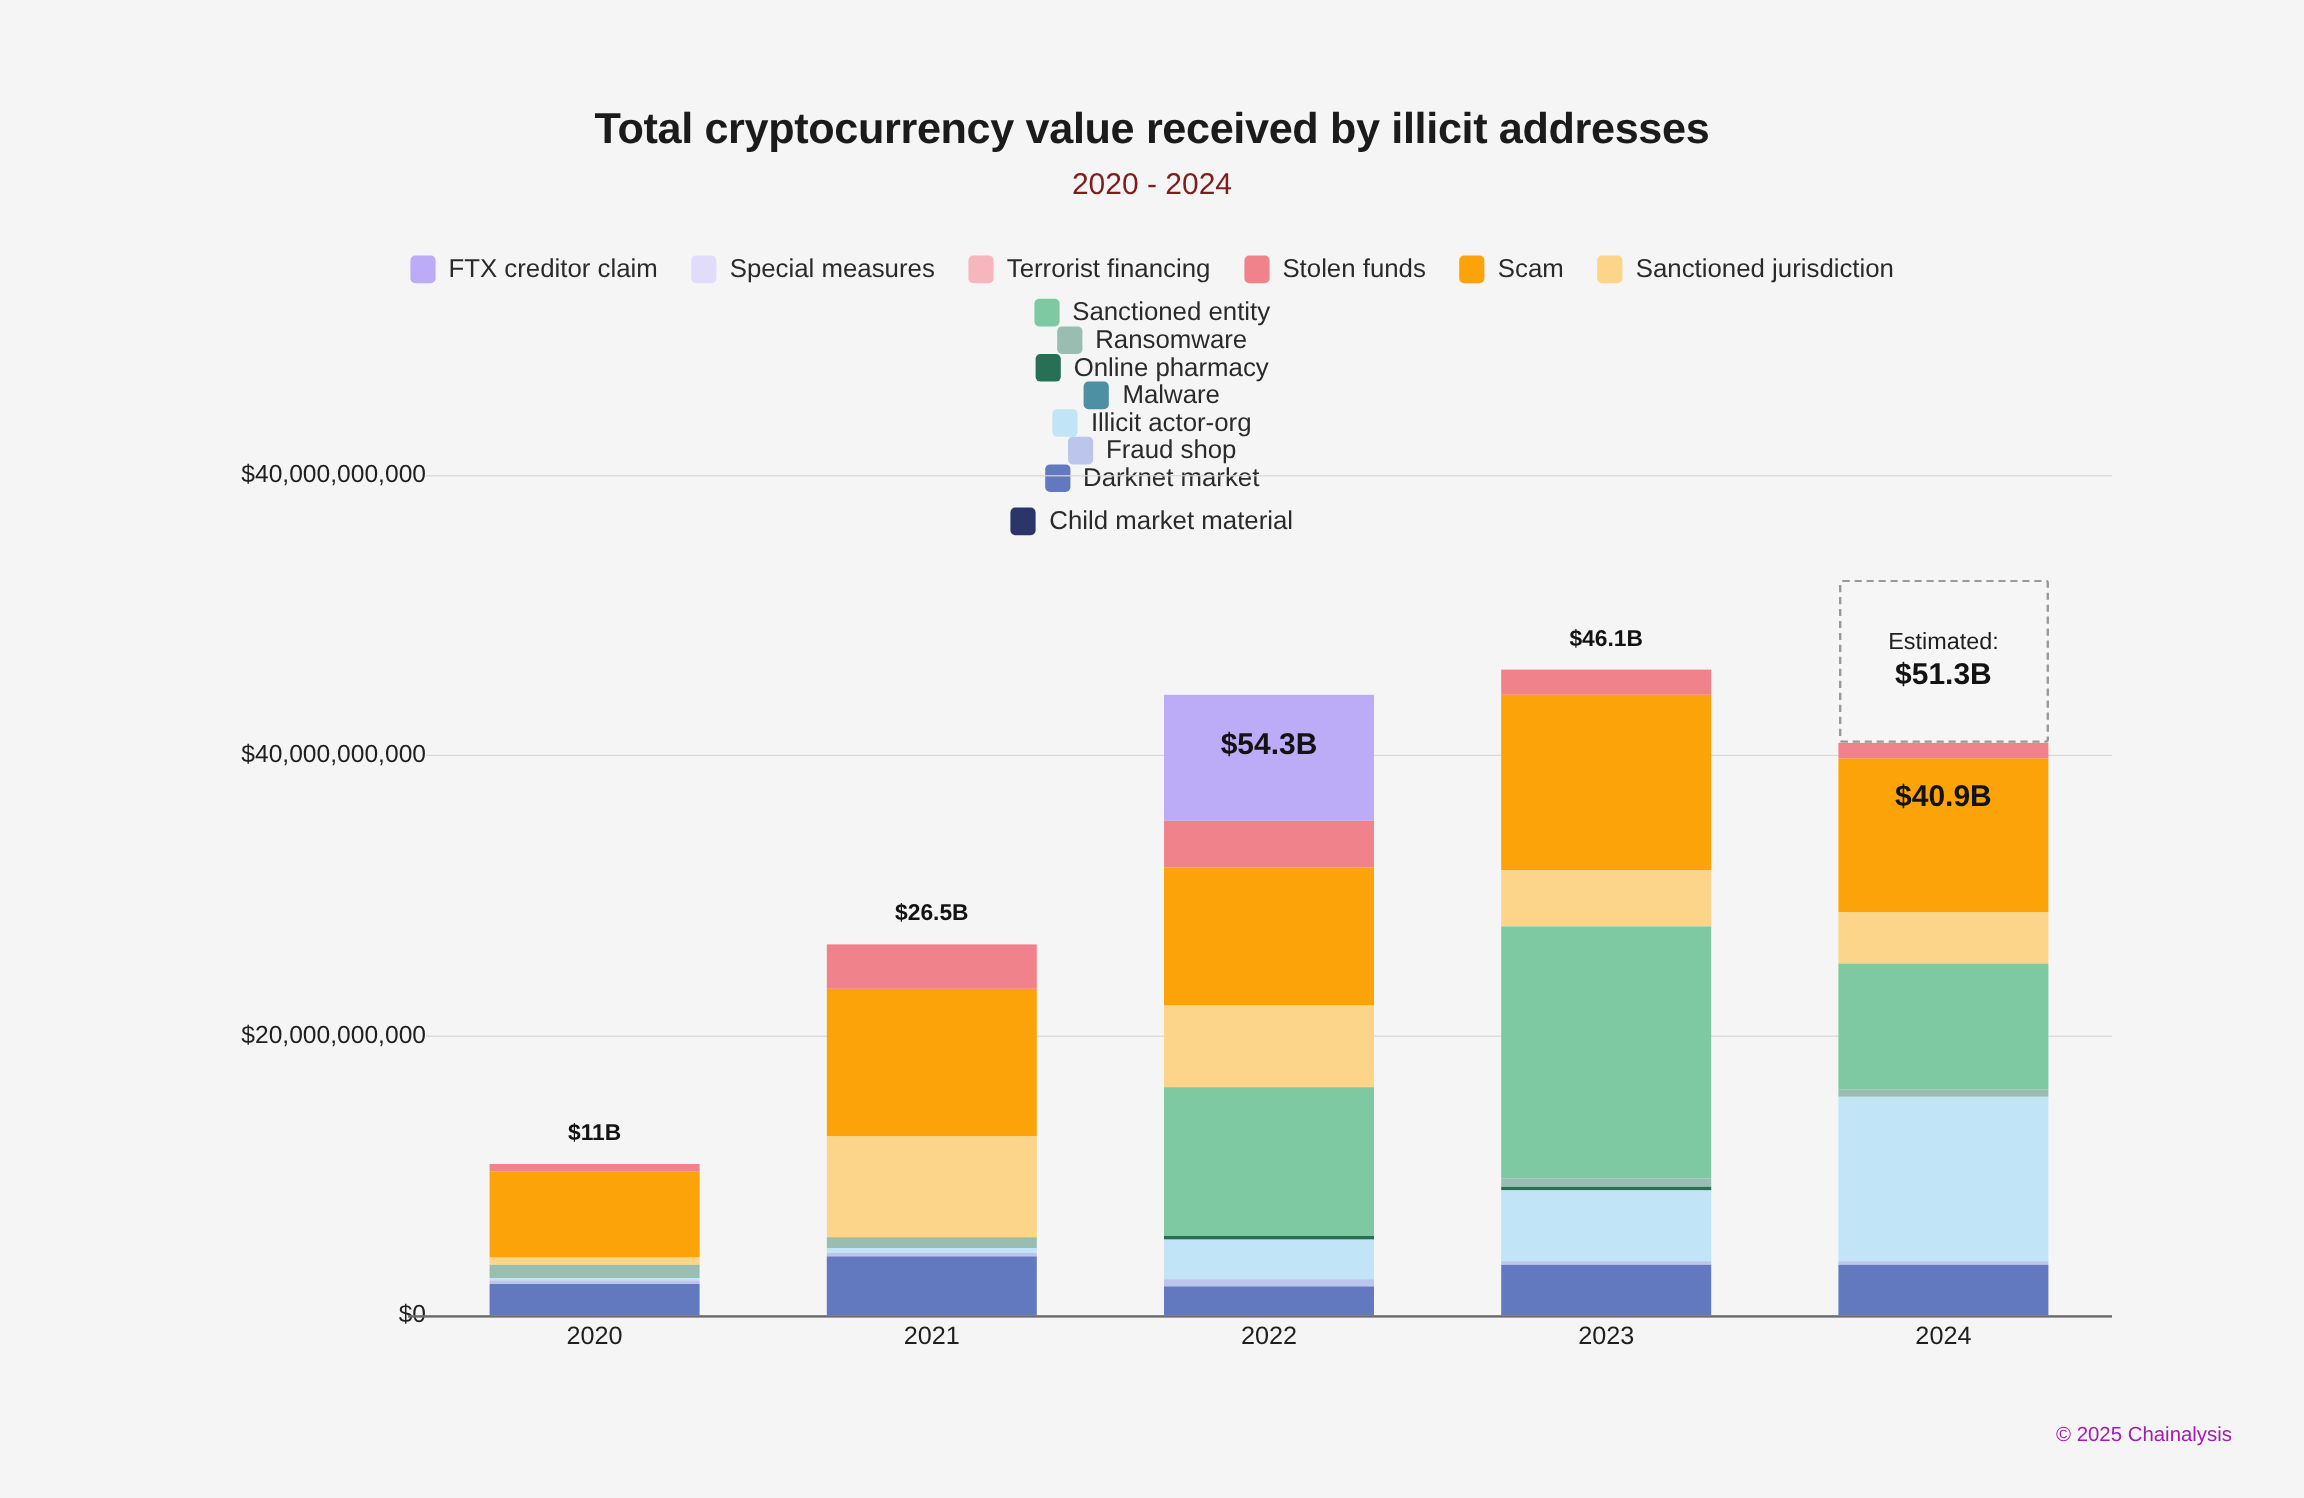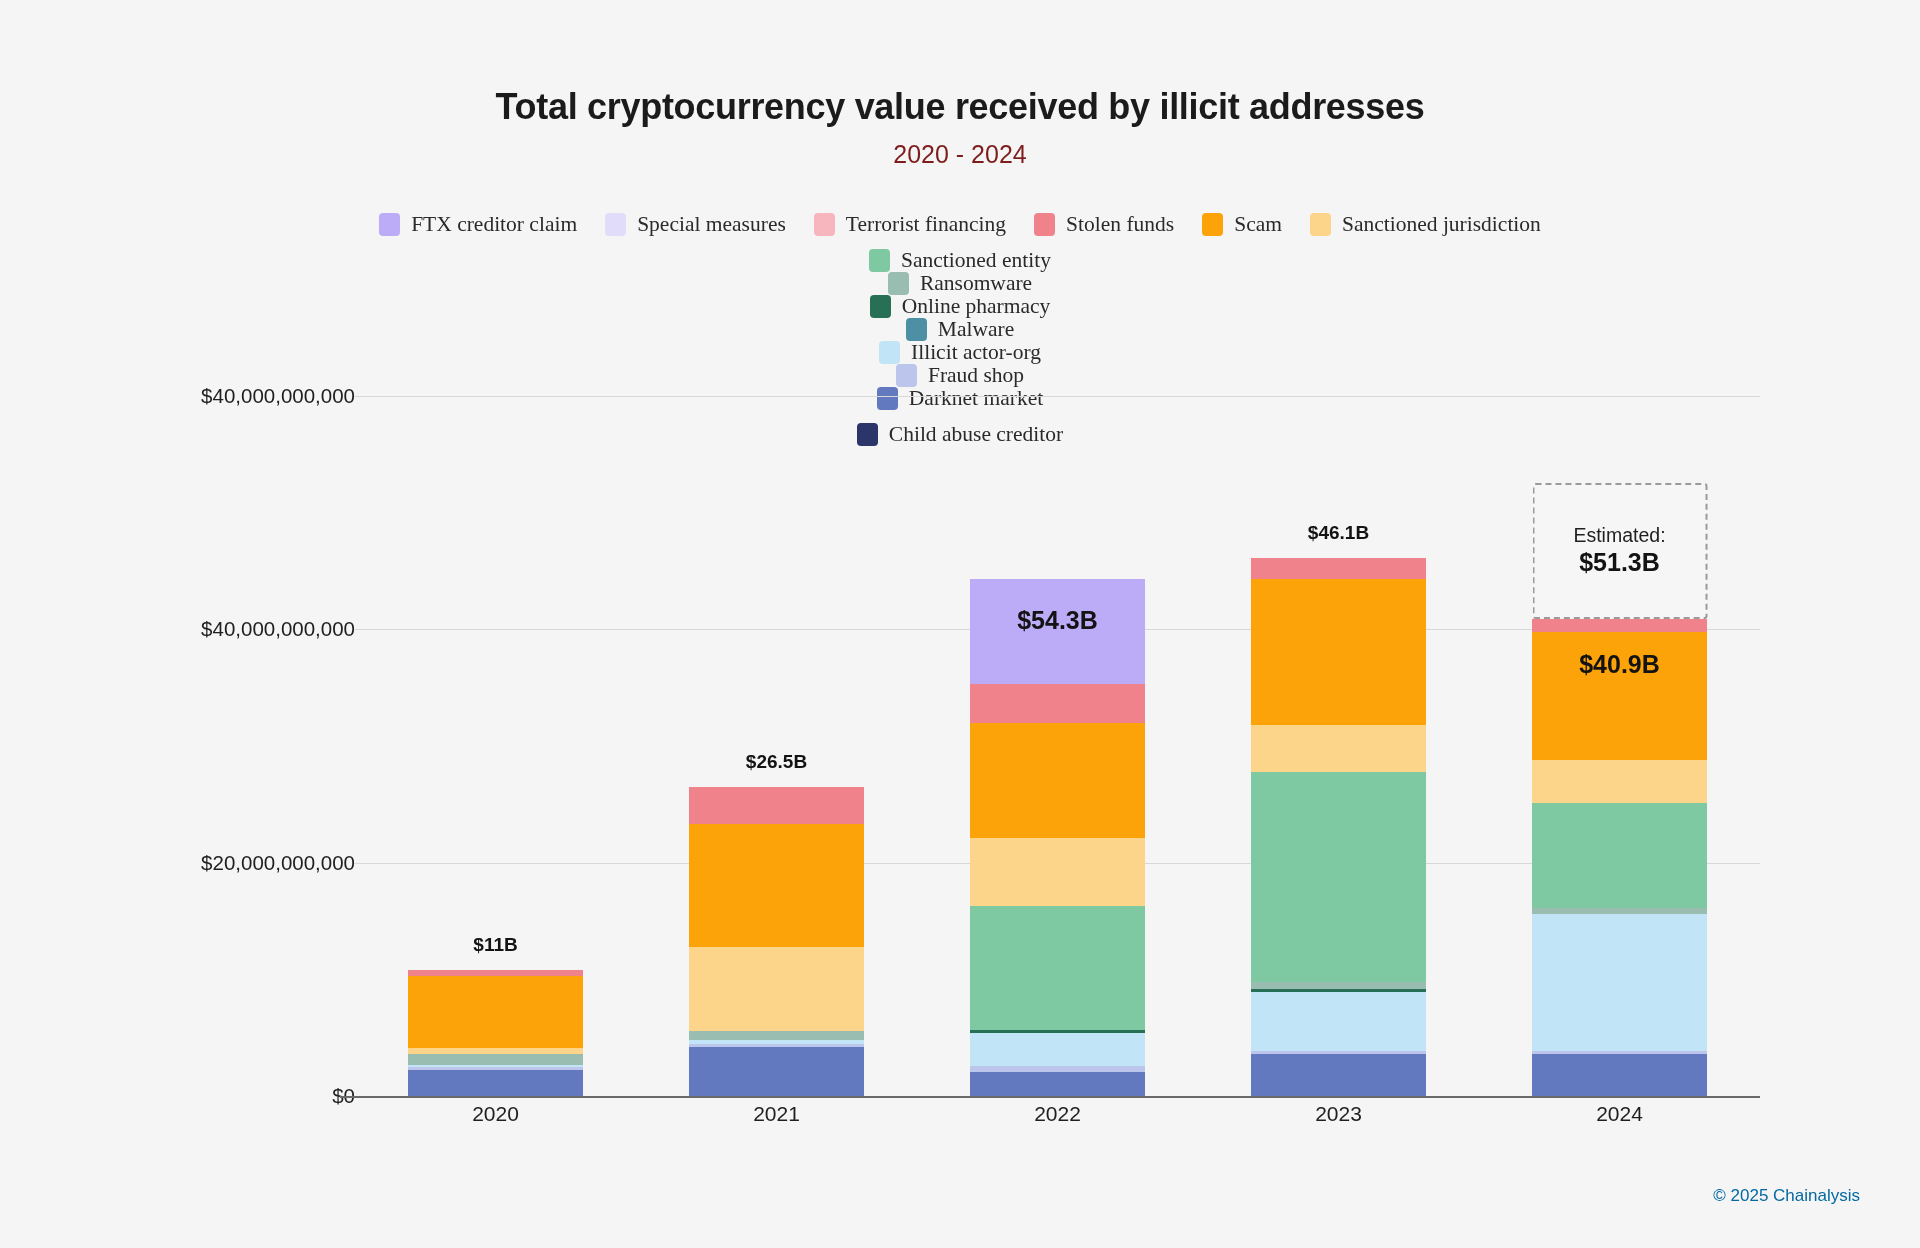--- a/index.html
+++ b/index.html
@@ -39,21 +39,20 @@
 
   
   #chart-legend {
     margin: 44px auto 12px auto;
     width: 1620px;
     display: flex;
     flex-wrap: wrap;
     justify-content: center;
     align-items: center;
     row-gap: 13px;
-    font-family: Liberation Serif, serif;
   }
   .legend-item {
     display: flex;
     align-items: center;
     margin: 0 14px;
     white-space: nowrap;
   }
   .legend-swatch {
     width: 21px;
     height: 23px;
@@ -192,21 +191,21 @@
     font-size: 21px;
     color: #1f1f1f;
   }
 
   
   #chart-footer {
     position: absolute;
     right: 60px;
     bottom: 42px;
     font-size: 17px;
-    color: #0369a1;
+    color: #a21caf;
   }
 </style>
 </head>
 <body>
 
 <div id="chart-header">
   <h1 id="chart-title">Total cryptocurrency value received by illicit addresses</h1>
   <div id="chart-subtitle">2020 - 2024</div>
 </div>
 
@@ -263,21 +262,21 @@
         <span class="legend-label">Fraud shop</span>
       </div>
       <div class="legend-item">
         <span class="legend-swatch" style="background: rgb(99, 121, 191);"></span>
         <span class="legend-label">Darknet market</span>
       </div>
     </div>
     <div style="display: flex; justify-content: center; align-items: center; width: 100%; flex-wrap: nowrap;">
       <div class="legend-item">
         <span class="legend-swatch" style="background: rgb(43, 53, 105);"></span>
-        <span class="legend-label">Child abuse creditor</span>
+        <span class="legend-label">Child market material</span>
       </div>
     </div>
   </div>
 
 <div id="plot-wrap">
   <div id="gridlines-layer">
       <div class="gridline" style="top: 474.667px;"></div>
       <div class="gridline" style="top: 241.333px;"></div>
       <div class="gridline" style="top: 8px;"></div>
     </div>

